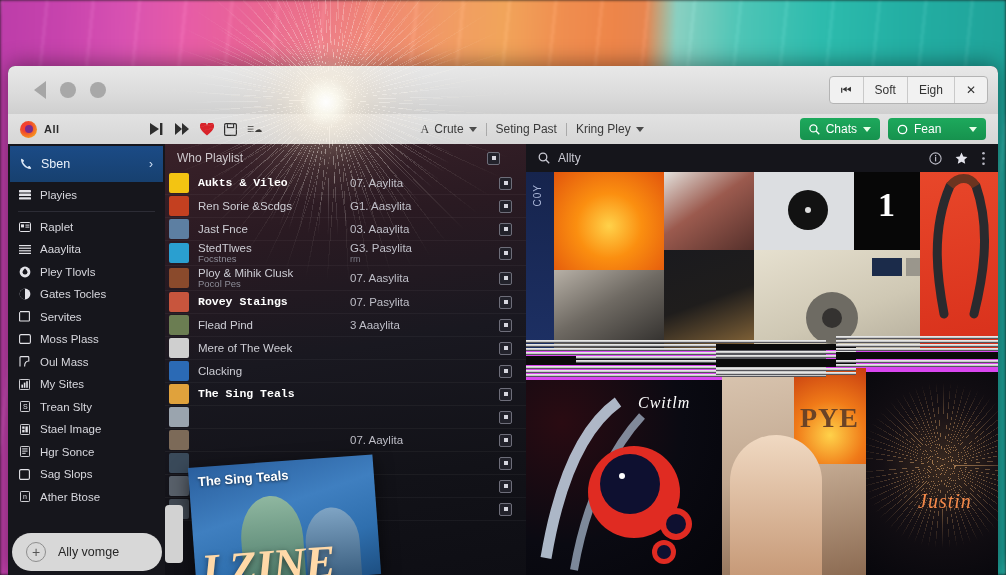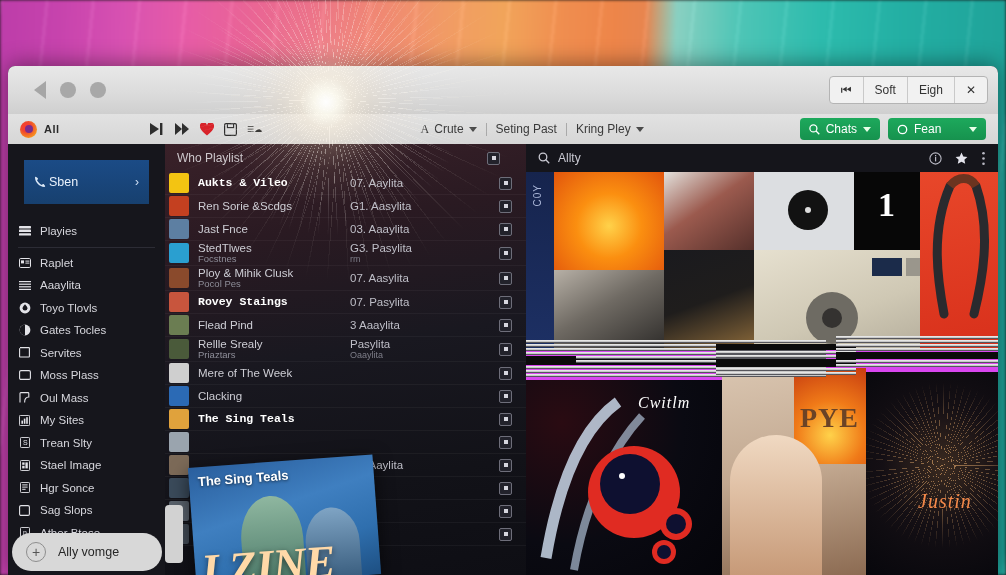--- a/index.html
+++ b/index.html
@@ -129,22 +129,22 @@
 
   
   #panes { display: flex; height: 431px; background: #0e0e12; }
 
   
   #sidebar {
     width: 157px; background: #16161c; position: relative; flex: 0 0 157px;
     padding-top: 0; overflow: hidden;
   }
   #acct {
-    height: 44px; margin: 16px; background: linear-gradient(180deg,#1b4b86 0%,#17406f 100%);
-    display: flex; align-items: center; padding: 0 10px; gap: 3px; color: #e9f1fb;
+    height: 36px; margin: 2px; background: linear-gradient(180deg,#1b4b86 0%,#17406f 100%);
+    display: flex; align-items: center; padding: 0 10px; gap: 9px; color: #e9f1fb;
     font-size: 12.5px;
   }
   #acct .chev { margin-left: auto; font-size: 12px; color: #cfe0f5; }
   .side-item {
     height: 22.5px; display: flex; align-items: center; gap: 9px;
     padding: 0 10px; color: #d7d7dd; font-size: 11.5px; white-space: nowrap;
   }
   .side-item .si-ic {
     width: 13px; height: 13px; display: flex; align-items: center; justify-content: center;
     color: #e3e3e8; flex: 0 0 13px;
@@ -385,21 +385,21 @@
         <span>Aaaylita</span>
       </div>
 
       <div class="side-item">
         <span class="si-ic">
           <svg width="12" height="12" viewBox="0 0 12 12">
               <circle cx="6" cy="6" r="5.4" fill="#e3e3e8"></circle>
               <path d="M6 2.2 C7.6 4 8.4 5 8.4 6.2 A2.4 2.4 0 0 1 3.6 6.2 C3.6 5 4.4 4 6 2.2Z" fill="#16161c"></path>
             </svg>
         </span>
-        <span>Toyo Tlovls</span>
+        <span>Pley Tlovls</span>
       </div>
 
       <div class="side-item">
         <span class="si-ic">
           <svg width="12" height="12" viewBox="0 0 12 12">
               <circle cx="6" cy="6" r="5.4" fill="#e3e3e8"></circle>
               <path d="M6 .6 A5.4 5.4 0 0 0 6 11.4 Z" fill="#16161c"></path>
             </svg>
         </span>
         <span>Gates Tocles</span>
@@ -558,28 +558,20 @@
             <div class="r-title">Rovey Staings</div>
             <div class="r-meta">07. Pasylita</div>
             <div class="cbox">
               <i></i>
             </div>
           </div>
           <div class="row">
             <div class="thumb" style="background: rgb(107, 125, 82);"></div>
             <div class="r-title">Flead Pind</div>
             <div class="r-meta">3 Aaaylita</div>
-            <div class="cbox">
-              <i></i>
-            </div>
-          </div>
-          <div class="row tall">
-            <div class="thumb" style="background: rgb(74, 90, 58);"></div>
-            <div class="r-title">Rellle Srealy<span class="r-sub">Priaztars</span></div>
-            <div class="r-meta">Pasylita<span class="r-sub2">Oaaylita</span></div>
             <div class="cbox">
               <i></i>
             </div>
           </div>
           <div class="row">
             <div class="thumb" style="background: rgb(207, 207, 207);"></div>
             <div class="r-title">Mere of The Week</div>
             <div class="r-meta"></div>
             <div class="cbox">
               <i></i>

